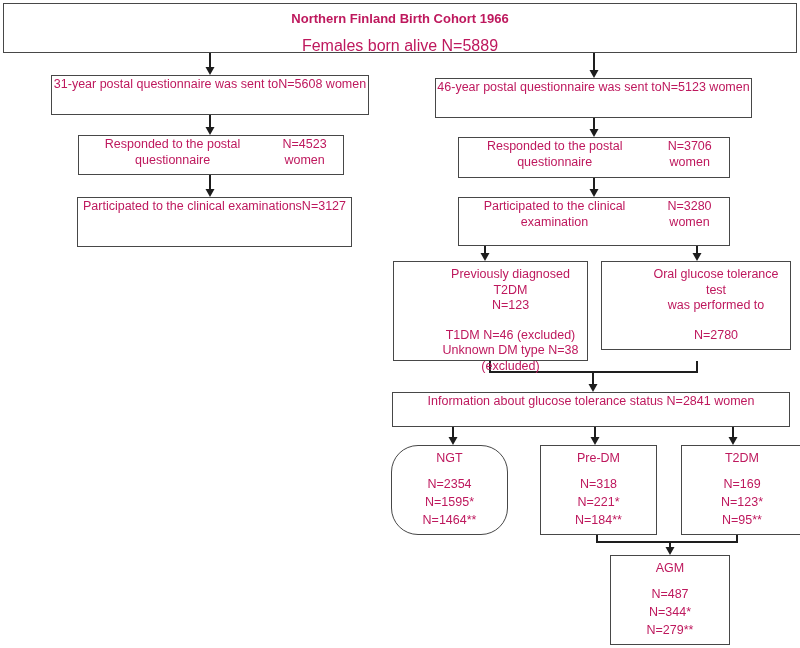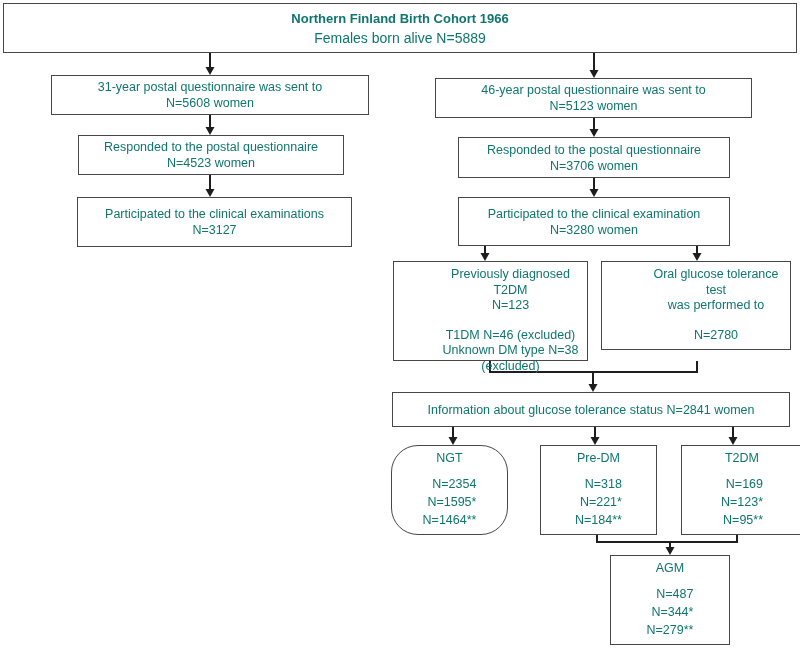--- a/index.html
+++ b/index.html
@@ -2,53 +2,53 @@
 <html><head>
 <meta charset="utf-8">
 <style>
   html, body { margin: 0; padding: 0; background: #ffffff; }
   .canvas {
     position: relative;
     width: 800px;
     height: 648px;
     background: #ffffff;
     font-family: "Liberation Sans", sans-serif;
-    color: #0f766e;
+    color: #be185d;
     overflow: hidden;
   }
   .connectors {
     position: absolute;
     left: 0; top: 0;
     width: 800px; height: 648px;
     pointer-events: none;
   }
   .box {
     position: absolute;
     box-sizing: border-box;
     border: 1.5px solid #474747;
     background: #ffffff;
     text-align: center;
     font-size: 12.5px;
     line-height: 16px;
   }
   .vcenter {
     display: flex;
-    flex-direction: column;
+    flex-direction: row;
     justify-content: center;
   }
   .cohort-box { padding-top: 7px; }
   .cohort-title { font-weight: bold; font-size: 13px; line-height: 15px; }
-  .cohort-subtitle { margin-top: 4px; font-size: 14px; }
+  .cohort-subtitle { margin-top: 12px; font-size: 16px; }
   .stack-box { padding-top: 5px; line-height: 15.5px; padding-left: 40px; }
   .spacer { height: 14px; }
   .group-box { padding-top: 4px; }
   .group-title { line-height: 16px; }
   .counts {
     display: inline-block;
-    text-align: right;
+    text-align: center;
     margin-top: 9px;
     line-height: 18px;
   }
 </style>
 </head>
 <body>
 
 <div class="canvas">
 
   <svg class="connectors" width="800" height="648" viewBox="0 0 800 648" stroke="#1e1e1e" stroke-width="2" fill="#1e1e1e">

